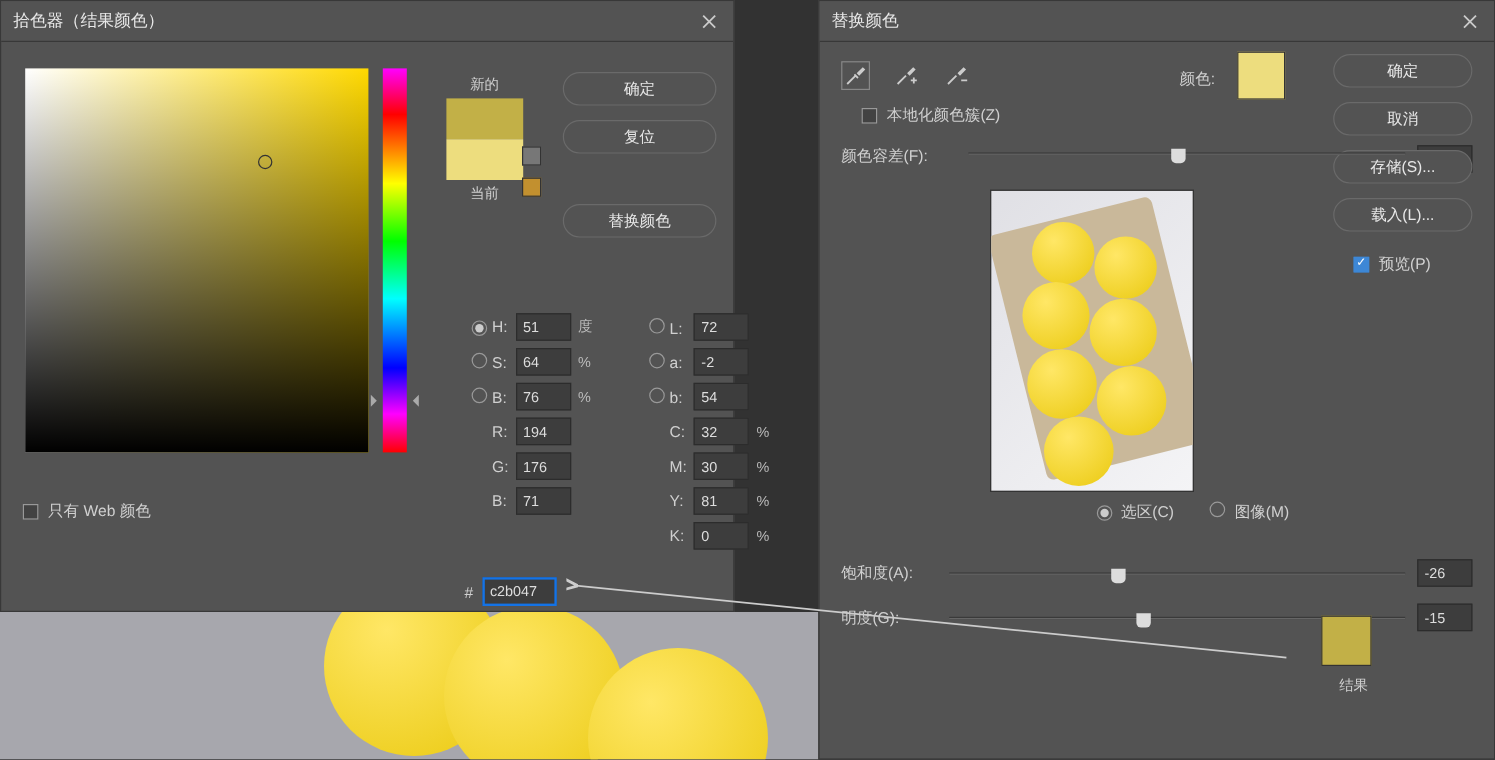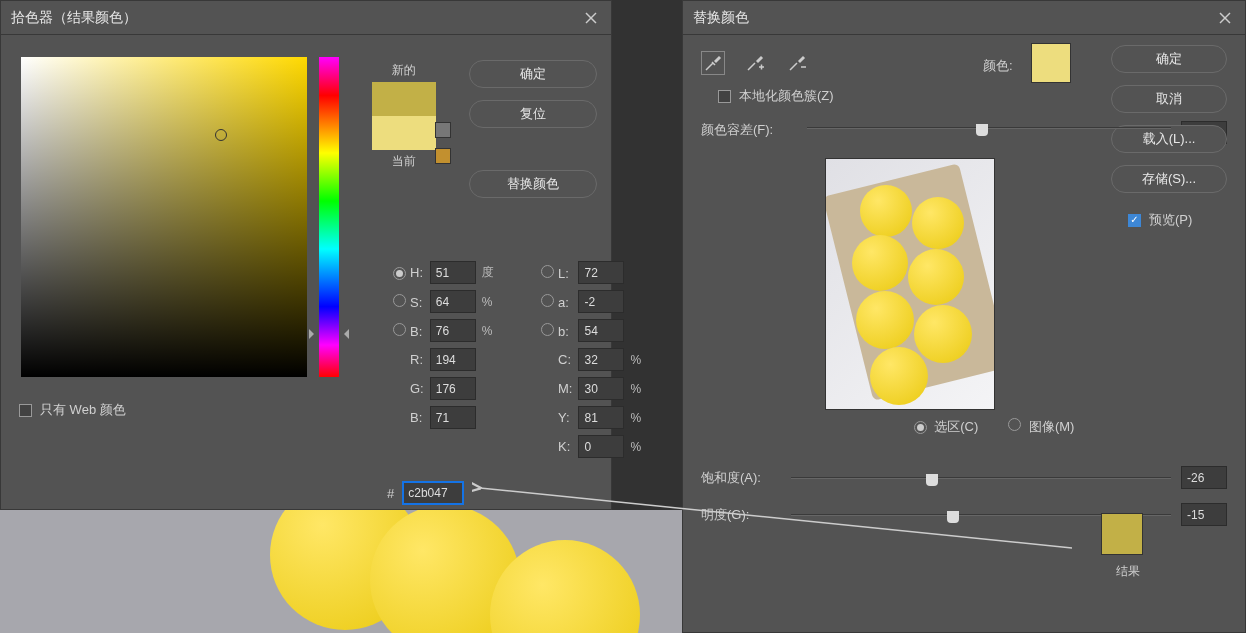--- a/index.html
+++ b/index.html
@@ -27,21 +27,21 @@
 .btns { width:140px; display:flex; flex-direction:column; gap:12px; padding-top:3px; }
 .btn { height:28px; border-radius:14px; border:1px solid #6a6a6a; background:#535353; color:#e8e8e8; display:flex; align-items:center; justify-content:center; cursor:pointer; font-size:13px; }
 .fields { position:absolute; left:392px; top:260px; display:grid; grid-template-columns:auto auto auto; column-gap:6px; row-gap:6px; align-items:center; }
 .radio { width:13px;height:13px;border-radius:50%;border:1px solid #999;display:inline-flex;align-items:center;justify-content:center;margin-right:4px; }
 .radio.on::after{content:"";width:7px;height:7px;border-radius:50%;background:#ccc}
 .num { width:46px; height:23px; background:#3d3d3d; border:1px solid #2c2c2c; color:#ddd; padding:0 5px; font-size:12px;}
 .unit { width:18px; color:#bbb; font-size:12px;}
 .right-col { position:absolute; left:540px; top:260px; display:grid; grid-template-columns:auto auto auto auto; column-gap:6px; row-gap:6px; align-items:center;}
 .hex-row { position:absolute; left:386px; top:480px; display:flex; align-items:center; gap:8px;}
 .hex { width:62px; height:24px; background:#3d3d3d; border:2px solid #1473e6; color:#ddd; padding:0 4px; font-size:12px;}
-.webonly { position:absolute; left:18px; top:400px; display:flex; align-items:center; gap:8px;}
+.webonly { position:absolute; left:18px; top:416px; display:flex; align-items:center; gap:8px;}
 .checkbox { width:13px;height:13px;border:1px solid #999;background:#424242; display:inline-flex;align-items:center;justify-content:center;}
 .checkbox.on{background:#3d87d6;border-color:#3d87d6}
 .checkbox.on::after{content:"✓";color:#fff;font-size:10px;line-height:1}
 
 
 .bg-img { position:absolute; left:0; top:510px; width:682px; height:123px; background:#a7a7ad; overflow:hidden;}
 .egg { position:absolute; width:150px; height:150px; border-radius:50%;}
 
 
 #replace { left:682px; top:0; width:564px; height:633px; }
@@ -201,22 +201,22 @@
           <svg viewBox="0 0 20 20">
             <path d="M3 17 L10 10 M12 8 L16 4 L17 5 L13 9 Z M14 14 h5"></path>
           </svg>
         </span>
     </div>
     <span class="color-lbl">颜色:</span>
     <div class="color-swatch"></div>
     <div class="rbtns">
       <div class="btn">确定</div>
       <div class="btn">取消</div>
+      <div class="btn">存储(S)...</div>
       <div class="btn">载入(L)...</div>
-      <div class="btn">存储(S)...</div>
       <div class="check-row" style="margin-top:6px">
           <span class="checkbox on"></span>
           <span>预览(P)</span>
         </div>
     </div>
 
     <div class="check-row">
         <span class="checkbox"></span>
         <span>本地化颜色簇(Z)</span>
       </div>

